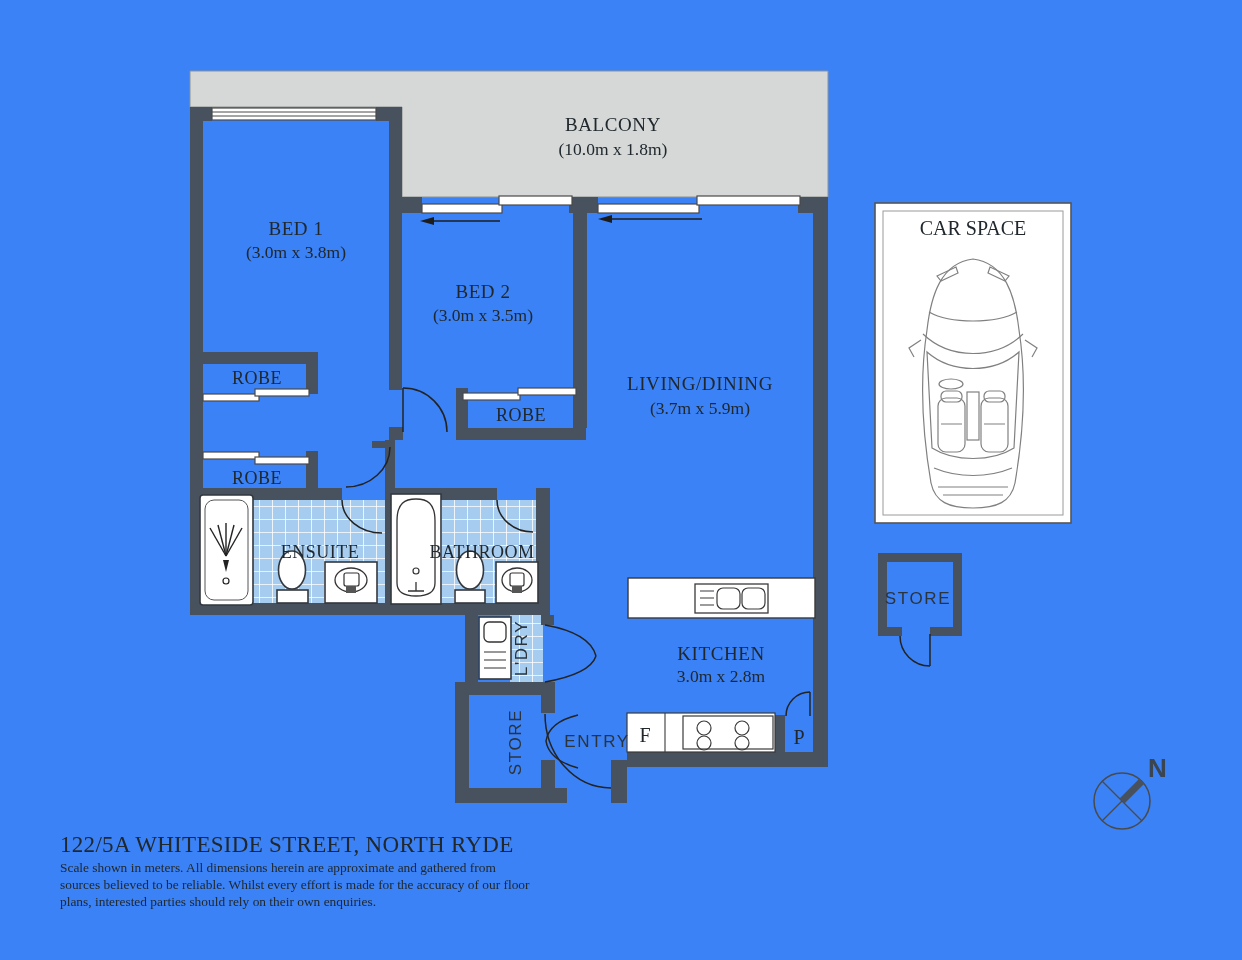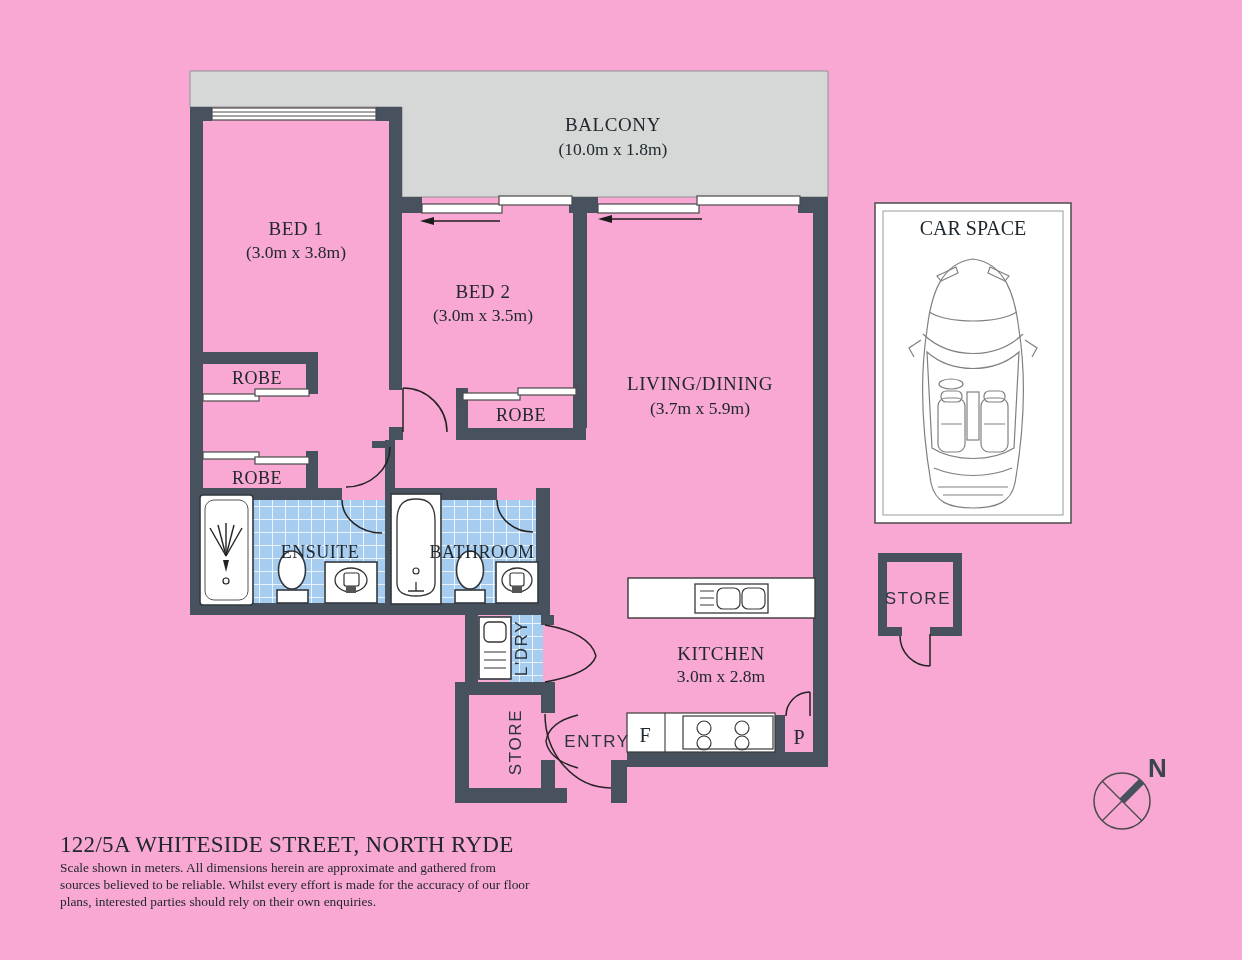--- a/index.html
+++ b/index.html
@@ -1,16 +1,16 @@
 <!DOCTYPE html>
 <html style="--wall: #48525e; --balcony-fill: #d5d8d6; --tile-fill: #a6ccef; --text: #20282e;"><head>
 <meta charset="utf-8">
 <style>
   html,body{margin:0;padding:0;background:#fff;}
-  .page{position:relative;width:1242px;height:960px;background:#f9a8d4;overflow:hidden;}
+  .page{position:relative;width:1242px;height:960px;background:#3b82f6;overflow:hidden;}
   svg{display:block;}
   .wall{fill:var(--wall,#48525e);}
   .gray{fill:var(--balcony-fill,#d5d8d6);stroke:#8d9393;stroke-width:1;}
   .tilefill{fill:var(--tile-fill,#a6ccef);}
   .fixture{fill:#ffffff;stroke:#32383e;stroke-width:1.6;}
   .door{fill:none;stroke:#232323;stroke-width:1.5;}
   .panel{fill:#ffffff;stroke:#4a4a4a;stroke-width:1.2;}
   .arrowline{stroke:#1c1c1c;stroke-width:1.6;}
   .arrowhead{fill:#1c1c1c;}
   .t-serif{font-family:"Liberation Serif","DejaVu Serif",serif;fill:var(--text,#20282e);}

